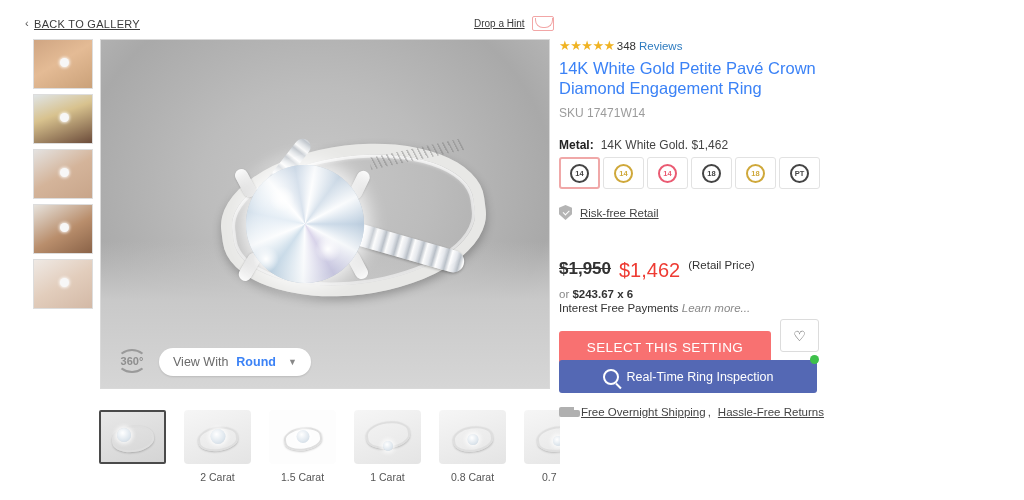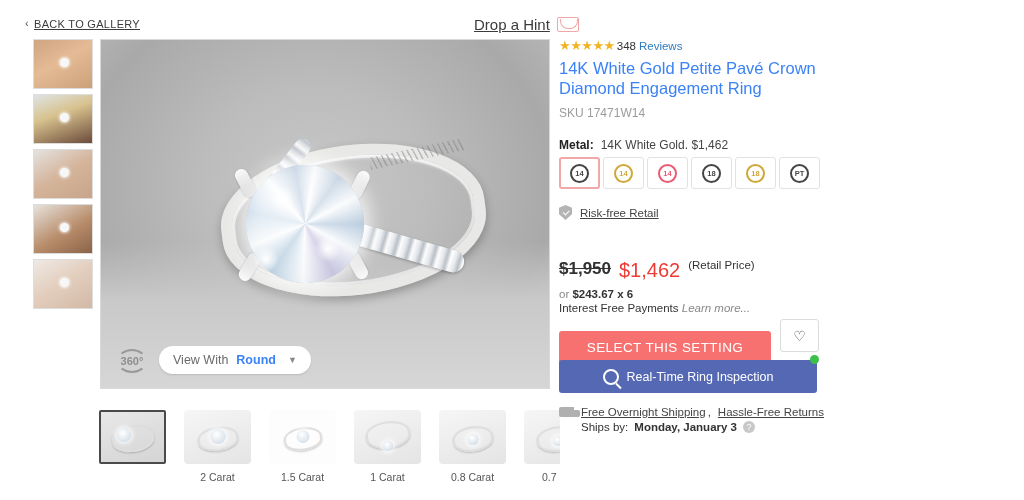--- a/index.html
+++ b/index.html
@@ -25,21 +25,21 @@
   }
   .back-chev {
     position: absolute; left: 25px; top: 17px;
     font-size: 11px; color: #555;
   }
   .hint-wrap {
     position: absolute; left: 474px; top: 16px;
     display: flex; align-items: center; gap: 7px;
   }
   .hint-link {
-    font-size: 15px; color: #3b3b3b; text-decoration: underline;
+    font-size: 10px; color: #3b3b3b; text-decoration: underline;
     cursor: pointer; white-space: nowrap;
   }
   .hint-icon {
     width: 22px; height: 15px; border: 1px solid #f2a6a6;
     border-radius: 2px; position: relative; background: #fff;
   }
   .hint-icon:before {
     content: ""; position: absolute; left: 2px; top: 1px;
     width: 16px; height: 9px;
     border-left: 1px solid #f2a6a6; border-right: 1px solid #f2a6a6;
@@ -154,21 +154,21 @@
     transform: rotate(-12deg);
     background: repeating-linear-gradient(74deg,
       rgba(120,120,120,.55) 0px, rgba(120,120,120,.55) 1px,
       rgba(255,255,255,0) 2px, rgba(255,255,255,0) 5px);
     opacity: .75;
   }
 
   
   .ctrl-360 {
     position: absolute; left: 14px; bottom: 12px;
-    display: flex; align-items: flex-start; gap: 10px; margin-top: 48px;
+    display: flex; align-items: flex-end; gap: 10px; margin-top: 48px;
   }
   .icon-360 {
     width: 34px; height: 30px; position: relative;
     color: #8e8e8e; font-size: 11px; font-weight: bold;
     display: flex; align-items: center; justify-content: center;
     cursor: pointer;
   }
   .icon-360 .ring360 {
     position: absolute; left: 2px; top: 3px;
     width: 30px; height: 24px;
@@ -522,21 +522,16 @@
     </button>
     <span class="green-dot"></span>
 
     <div class="ship-block">
       <div class="ship-row1">
         <span class="truck"></span>
         <span class="ship-link">Free Overnight Shipping</span>
         <span style="font-size:11.5px;color:#444;margin-left:-5px;">,</span>
         <span class="ship-link">Hassle-Free Returns</span>
       </div>
-      <div class="ship-row2">
-        <span class="ship-by">Ships by:</span>
-        <span class="ship-by"><b>Monday, January 3</b></span>
-        <span class="q-icon">?</span>
-      </div>
     </div>
 
   </div>
 </div>
 
 </body></html>

